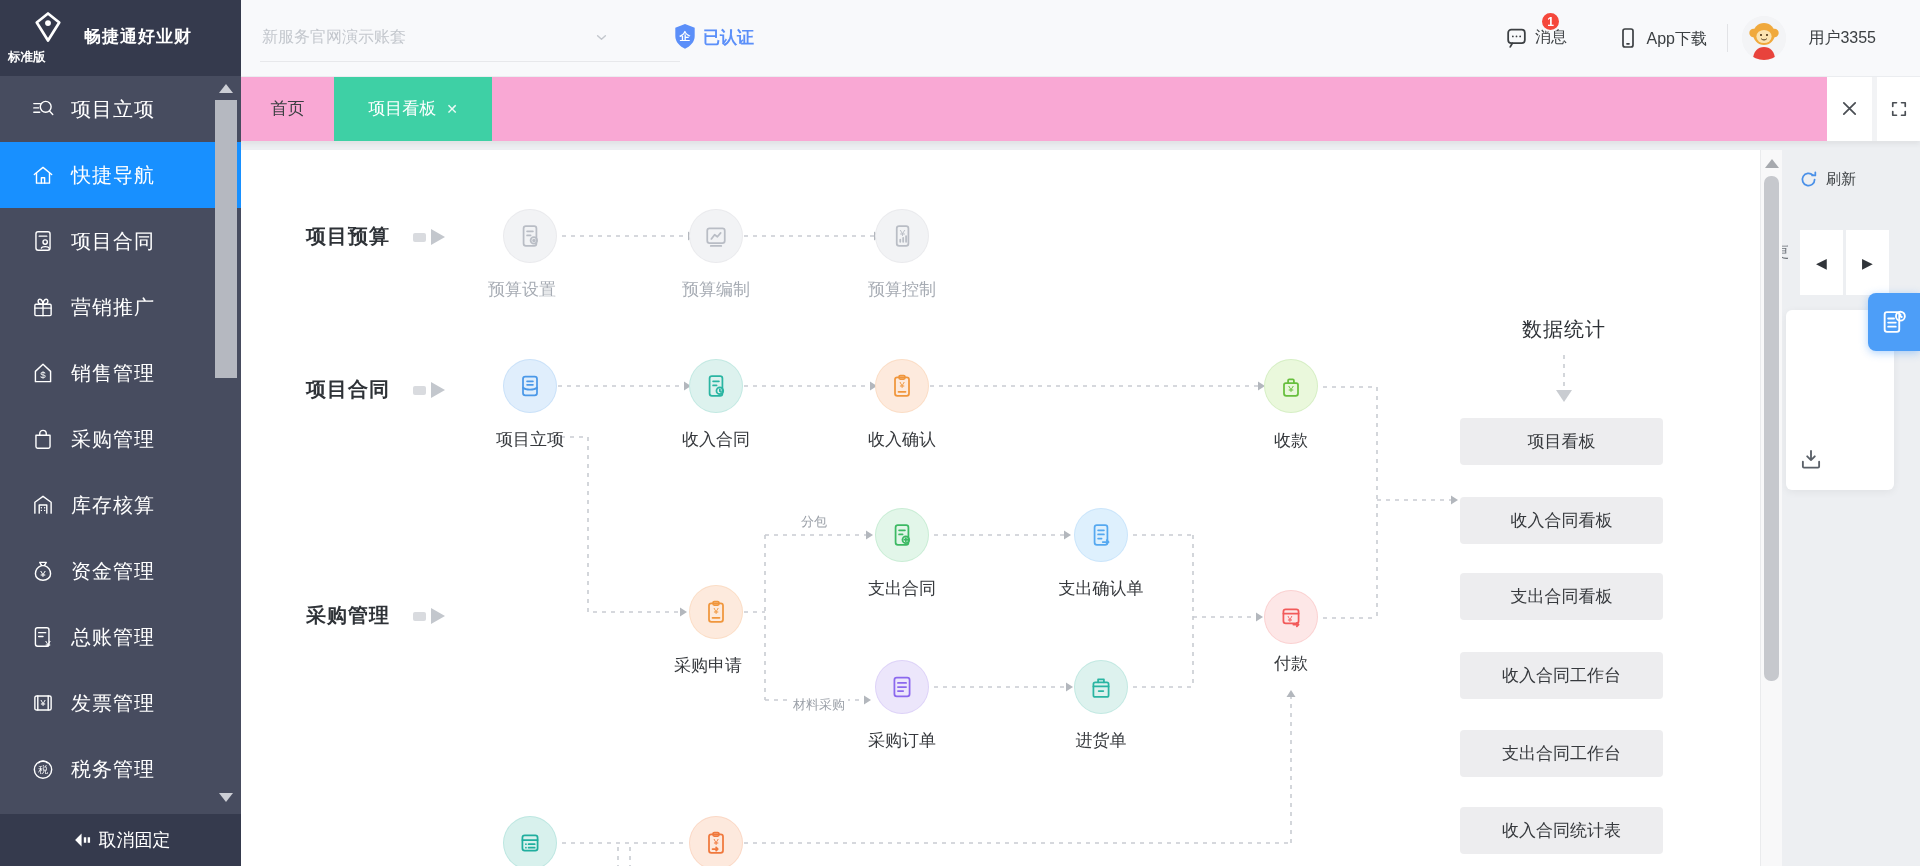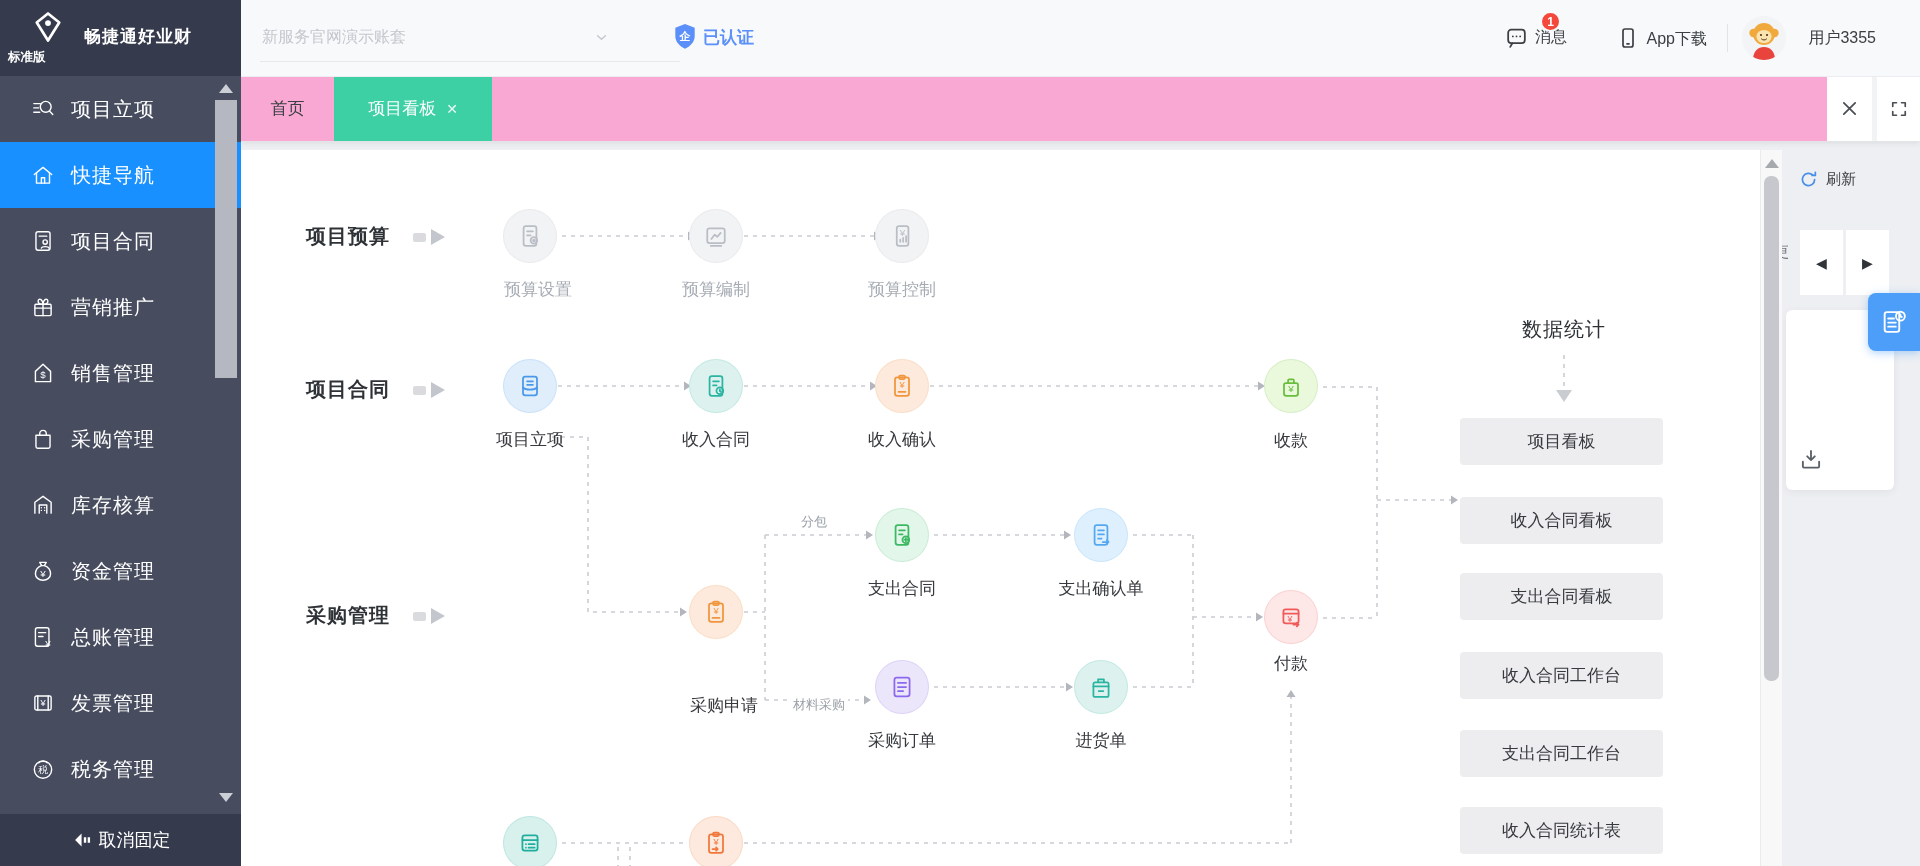--- a/index.html
+++ b/index.html
@@ -338,21 +338,21 @@
       <div class="node" style="left:262px;top:59px;background:#f2f3f5;color:#b9bdc5;border-color:#b9bdc526;">
         <span>
           <svg width="28" height="28" viewBox="0 0 24 24" fill="none" stroke="currentColor" stroke-width="1.5" stroke-linecap="round" stroke-linejoin="round">
             <rect x="6.5" y="3.5" width="11" height="17" rx="2"></rect>
             <path d="M9.5 8h5M9.5 11.5h3"></path>
             <circle cx="15.3" cy="15.8" r="2.8"></circle>
             <circle cx="15.3" cy="15.8" r=".7"></circle>
           </svg>
         </span>
       </div>
-      <div class="nlab dim" style="left:212px;top:128px;">预算设置</div>
+      <div class="nlab dim" style="left:196px;top:128px;">预算设置</div>
       <div class="node" style="left:448px;top:59px;background:#f2f3f5;color:#b9bdc5;border-color:#b9bdc526;">
         <span>
           <svg width="28" height="28" viewBox="0 0 24 24" fill="none" stroke="currentColor" stroke-width="1.5" stroke-linecap="round" stroke-linejoin="round">
             <rect x="4.5" y="5.5" width="15" height="12.5" rx="2"></rect>
             <path d="M8 14.5l2.8-3.6 2.4 1.8 2.8-3.4"></path>
             <path d="M7.5 20.5h9"></path>
           </svg>
         </span>
       </div>
       <div class="nlab dim" style="left:390px;top:128px;">预算编制</div>
@@ -432,21 +432,21 @@
       <div class="node" style="left:448px;top:435px;background:#fdeadd;color:#f0963c;border-color:#f0963c26;">
         <span>
           <svg width="28" height="28" viewBox="0 0 24 24" fill="none" stroke="currentColor" stroke-width="1.5" stroke-linecap="round" stroke-linejoin="round">
             <rect x="6" y="4.5" width="12" height="16" rx="2"></rect>
             <rect x="9.5" y="3" width="5" height="3" rx="1"></rect>
             <text x="12" y="14" font-size="8" fill="currentColor" stroke="none" text-anchor="middle">¥</text>
             <path d="M9 17h6"></path>
           </svg>
         </span>
       </div>
-      <div class="nlab" style="left:398px;top:504px;margin-top:40px;">采购申请</div>
+      <div class="nlab" style="left:382px;top:504px;">采购申请</div>
       <div class="node" style="left:1023px;top:440px;background:#fde7e7;color:#f25a5a;border-color:#f25a5a26;">
         <span>
           <svg width="28" height="28" viewBox="0 0 24 24" fill="none" stroke="currentColor" stroke-width="1.5" stroke-linecap="round" stroke-linejoin="round">
             <rect x="5.5" y="5.5" width="13" height="12" rx="2"></rect>
             <path d="M5.5 9h13"></path>
             <text x="11" y="16.5" font-size="7.5" fill="currentColor" stroke="none" text-anchor="middle">¥</text>
             <path d="M14 18.5h4.5m0 0L17 17m1.5 1.5L17 20"></path>
           </svg>
         </span>
       </div>

